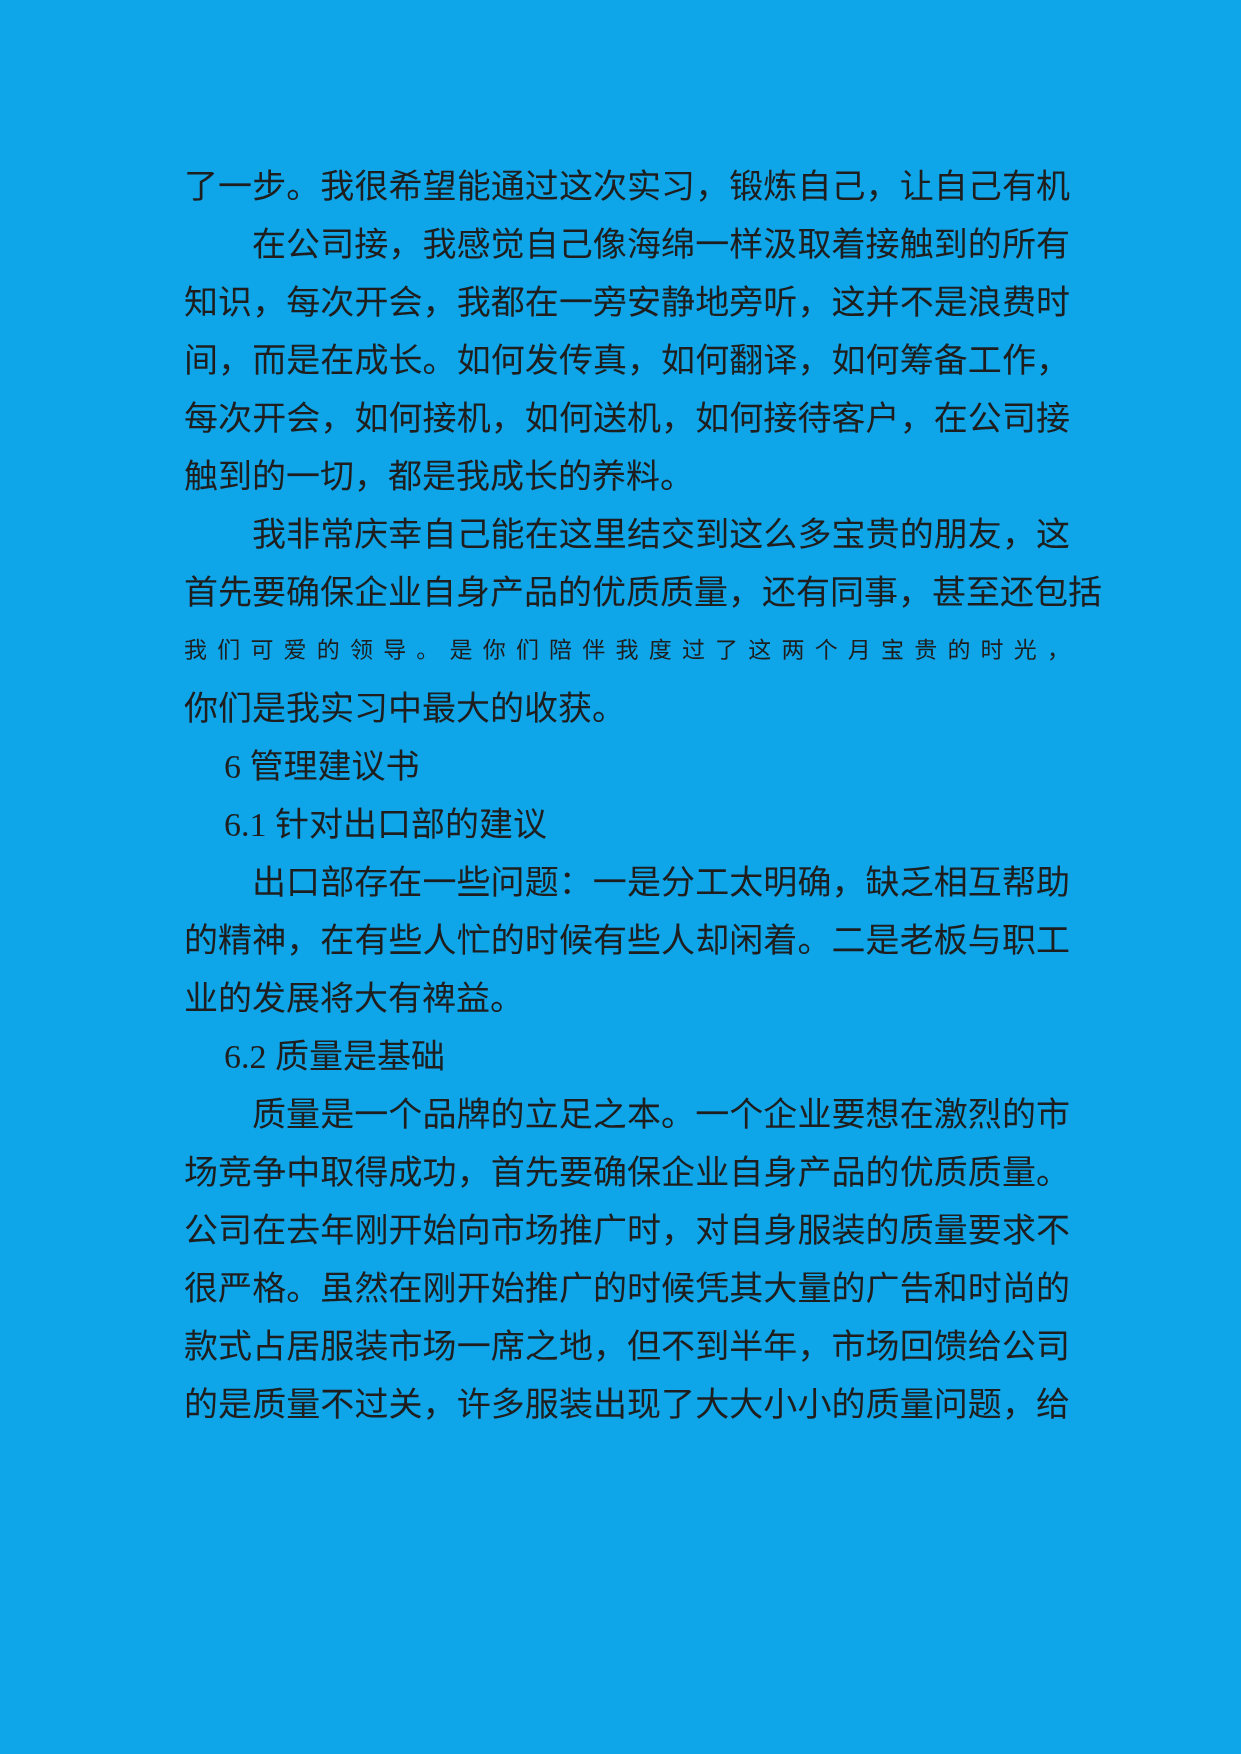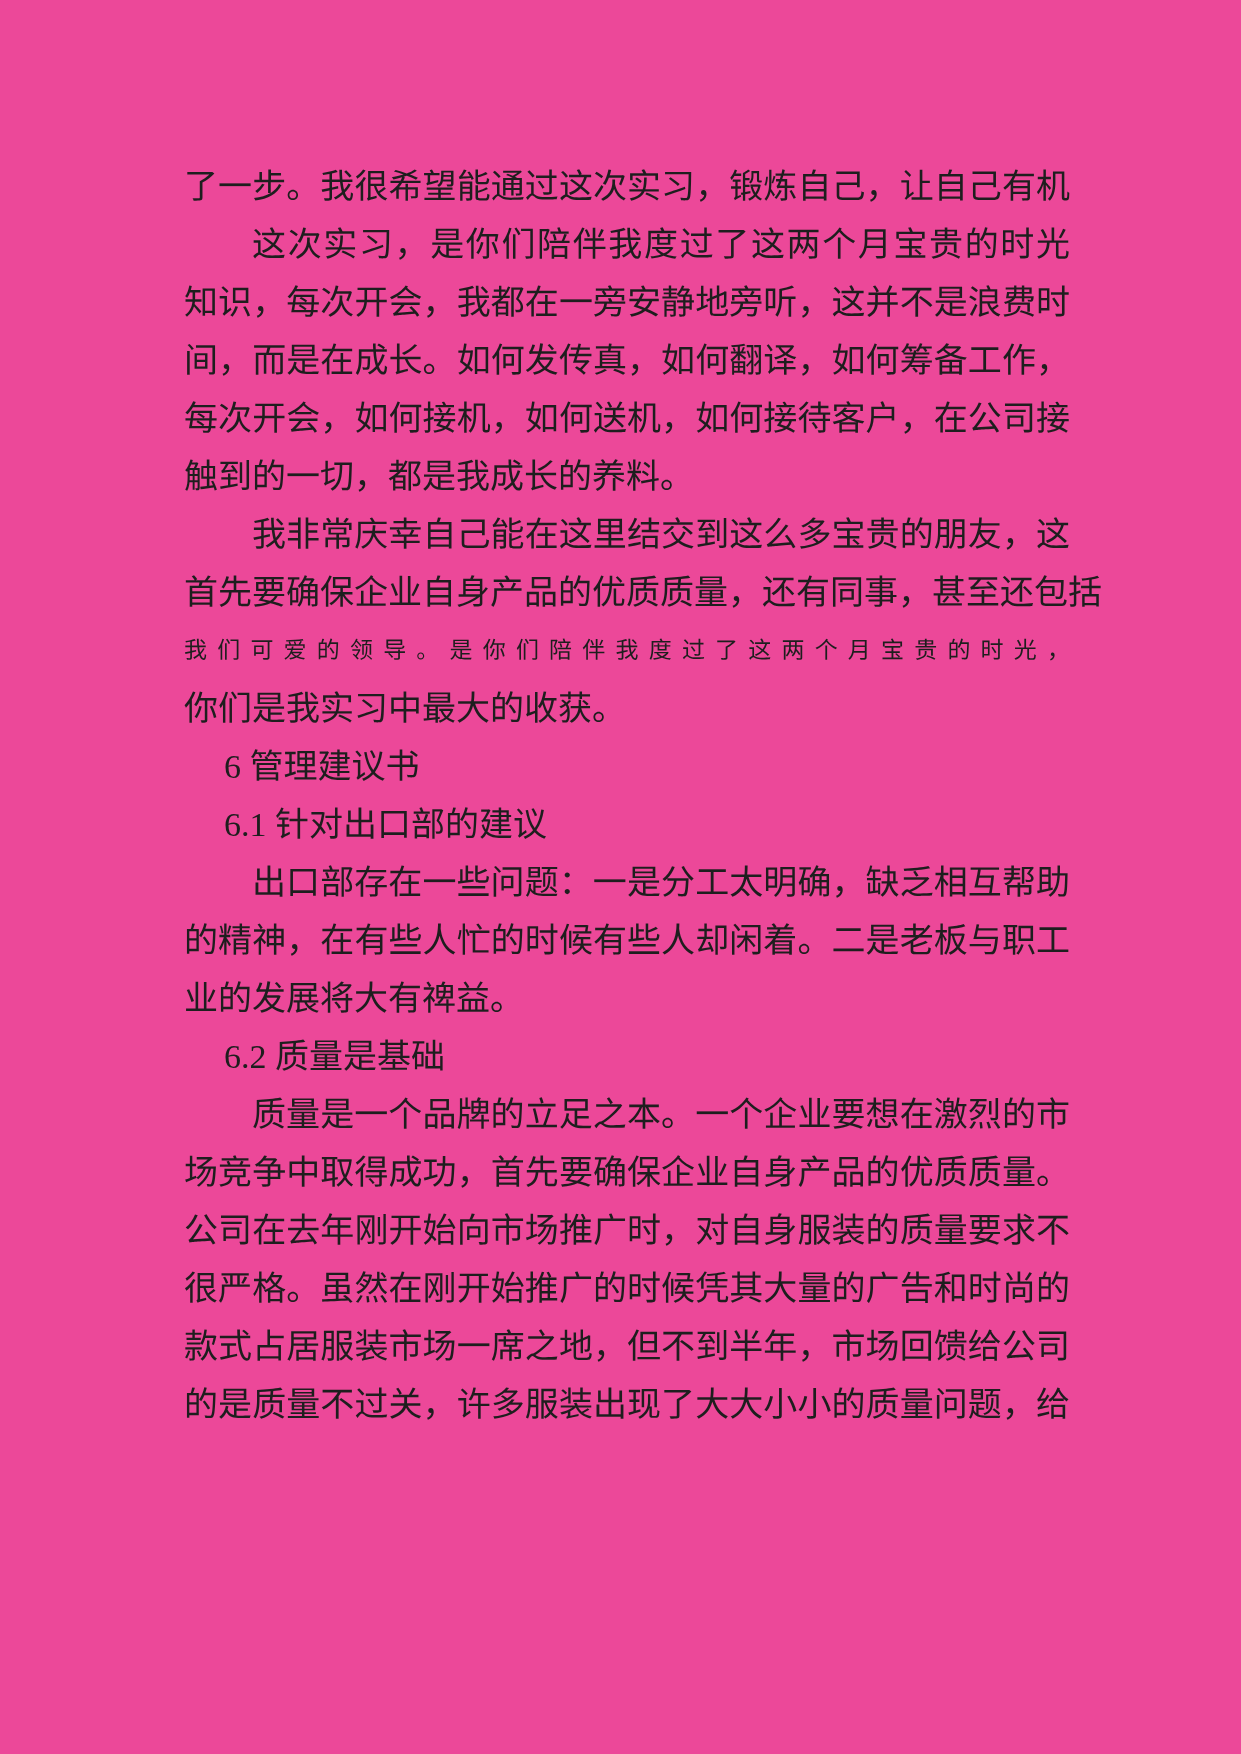--- a/index.html
+++ b/index.html
@@ -5,21 +5,21 @@
 <style>
   html, body {
     margin: 0;
     padding: 0;
     background: #ffffff;
   }
   .page {
     position: relative;
     width: 1241px;
     height: 1754px;
-    background: #ec4899;
+    background: #0ea5e9;
     overflow: hidden;
     font-family: "Liberation Serif", "DejaVu Serif", serif;
     color: #1e1e1e;
   }
   .text-block {
     position: absolute;
     top: 158px;
     left: 184px;
     width: 886px;
   }
@@ -42,21 +42,21 @@
   .line.ind1 { padding-left: 40px; }
   
   .line.tight { font-size: 23px; }
 </style>
 </head>
 <body>
 
 <div class="page">
   <div class="text-block">
     <div class="line fill">了一步。我很希望能通过这次实习，锻炼自己，让自己有机</div>
-    <div class="line ind2 fill">这次实习，是你们陪伴我度过了这两个月宝贵的时光</div>
+    <div class="line ind2 fill">在公司接，我感觉自己像海绵一样汲取着接触到的所有</div>
     <div class="line fill">知识，每次开会，我都在一旁安静地旁听，这并不是浪费时</div>
     <div class="line fill">间，而是在成长。如何发传真，如何翻译，如何筹备工作，</div>
     <div class="line fill">每次开会，如何接机，如何送机，如何接待客户，在公司接</div>
     <div class="line">触到的一切，都是我成长的养料。</div>
     <div class="line ind2 fill">我非常庆幸自己能在这里结交到这么多宝贵的朋友，这</div>
     <div class="line fill">首先要确保企业自身产品的优质质量，还有同事，甚至还包括</div>
     <div class="line fill tight">我们可爱的领导。是你们陪伴我度过了这两个月宝贵的时光，</div>
     <div class="line">你们是我实习中最大的收获。</div>
     <div class="line ind1">6 管理建议书</div>
     <div class="line ind1">6.1 针对出口部的建议</div>

